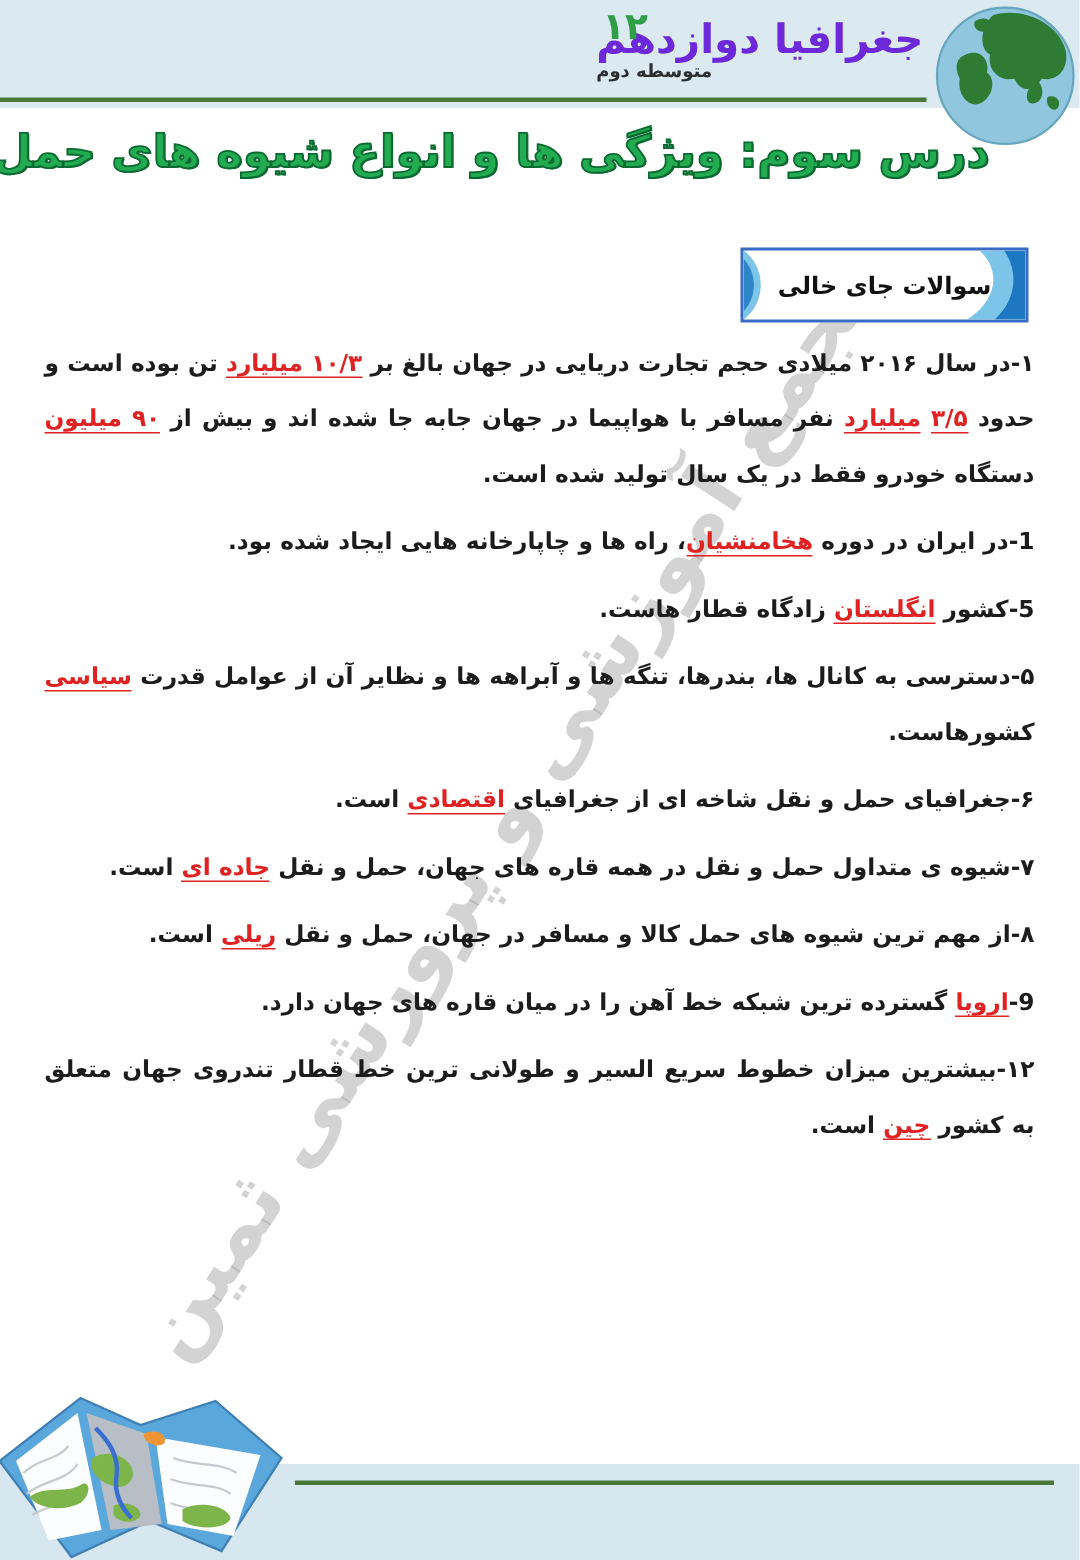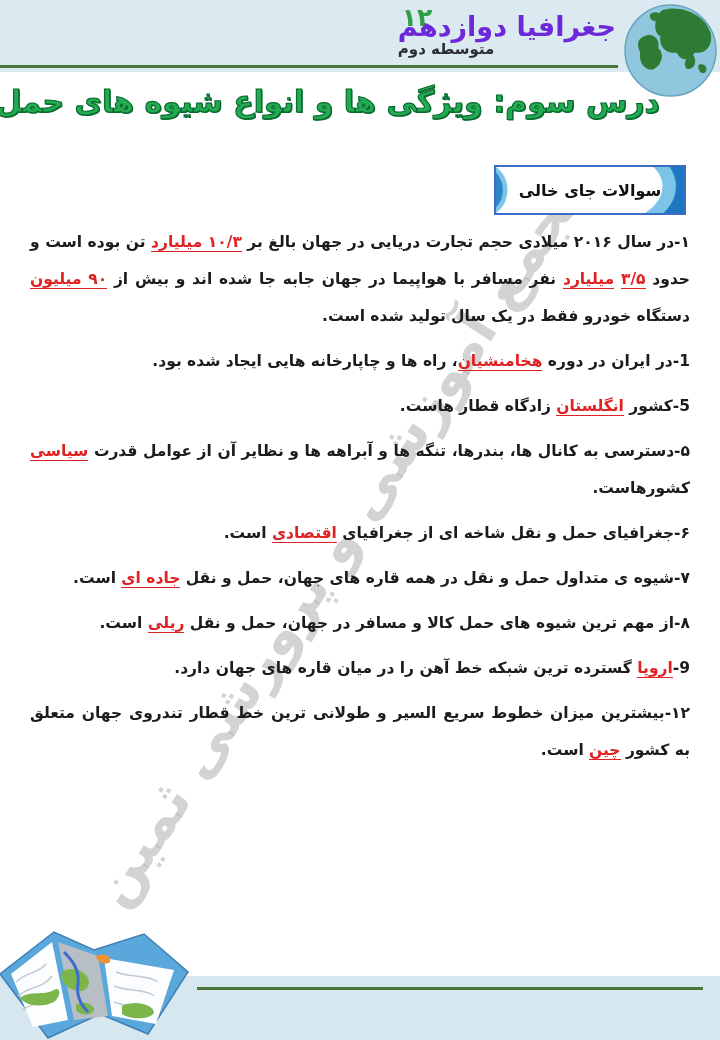--- a/index.html
+++ b/index.html
@@ -6,21 +6,21 @@
   .page{
     position:relative;width:720px;height:1040px;overflow:hidden;background:#ffffff;
     font-family:"DejaVu Sans",sans-serif;direction:rtl;text-decoration:underline;
   }
   
   .header-band{position:absolute;top:0;left:0;width:720px;height:72px;background:#dbe9f0;}
   .header-rule{position:absolute;top:65px;left:0;width:618px;height:3px;background:#4a7738;}
   .logo{position:absolute;top:12px;right:104px;direction:rtl;text-align:left;z-index:2;}
   .logo-title{font-size:27px;font-weight:bold;color:#6d28d9;line-height:30px;letter-spacing:0;}
   .logo-badge{position:absolute;top:-9px;left:4px;color:#2f9e47;font-size:25px;font-weight:bold;}
-  .logo-sub{font-size:15px;color:#2a2e31;margin-top:-2px;font-weight:bold;}
+  .logo-sub{font-size:12px;color:#2a2e31;margin-top:-2px;font-weight:bold;}
   .globe{position:absolute;top:2px;right:1px;width:97px;height:97px;z-index:3;}
   
   .lesson-title{
     position:absolute;top:84px;left:0;right:60px;text-align:center;white-space:nowrap;
     font-size:30px;font-weight:bold;color:#23ab52;
     -webkit-text-stroke:1.2px #0a6a30;text-shadow:1px 1px 0 #0a6a30;
     z-index:1;
   }
   
   .qbox{

